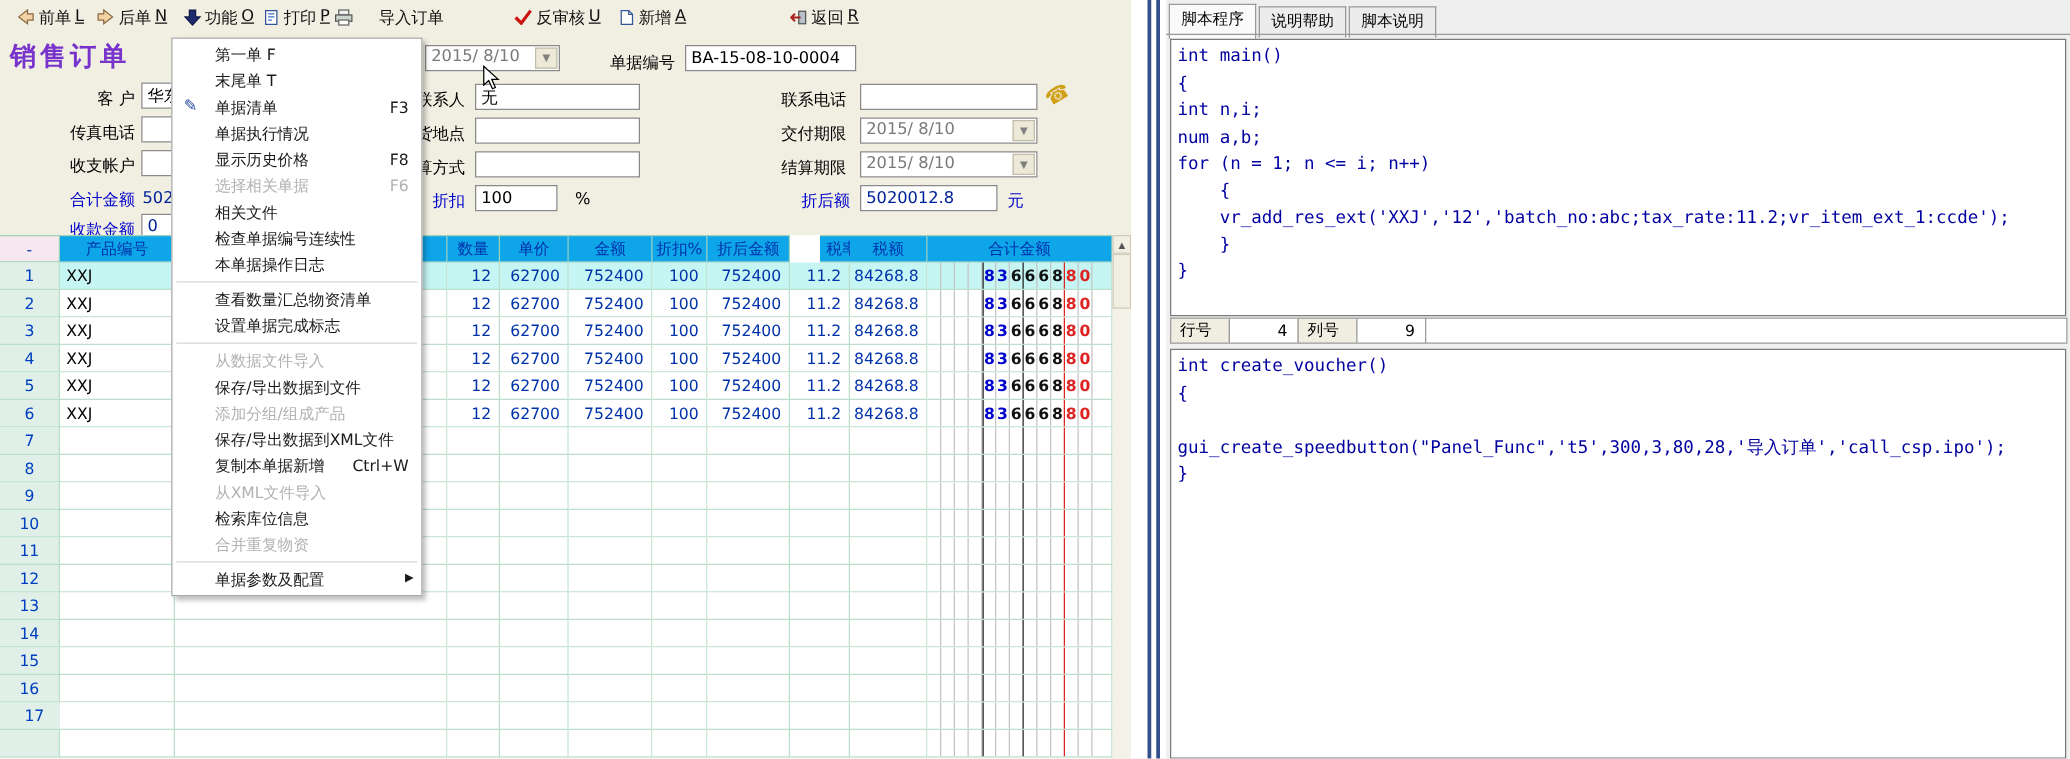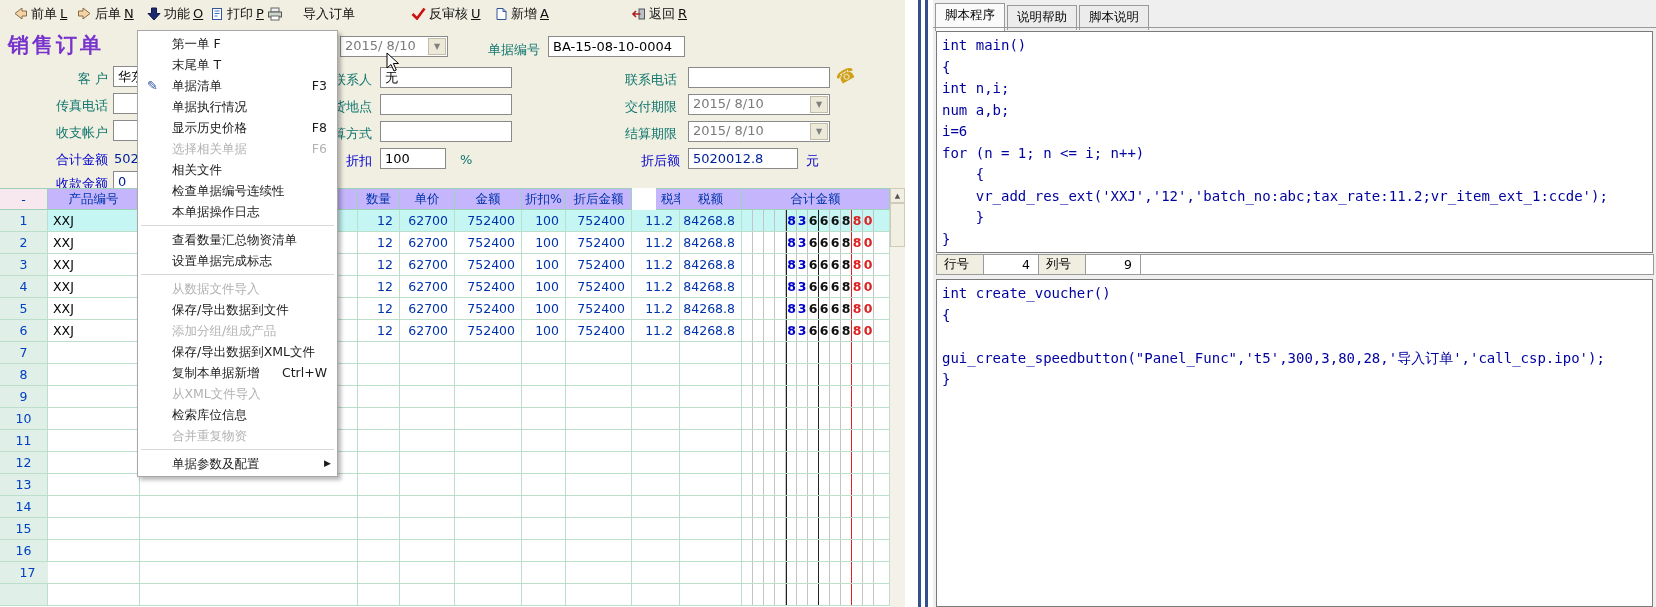--- a/index.html
+++ b/index.html
@@ -7,33 +7,33 @@
        font-family:"DejaVu Sans","Liberation Sans",sans-serif;cursor:default;}
   
   #left{position:absolute;left:0;top:0;width:905px;height:607px;background:#f1efe2;}
   #toolbar{position:absolute;left:0;top:0;width:905px;height:28px;}
   .tb-btn{position:absolute;top:3px;height:21px;display:flex;align-items:center;gap:3px;
           font-size:13px;color:#111;padding:0 3px;white-space:nowrap;}
   .tb-key{text-decoration:underline;}
   .tb-ic svg{display:block;}
   #page-title{position:absolute;left:8px;top:31px;font-size:21px;font-weight:bold;
               color:#7733cc;letter-spacing:3px;}
-  .lab{position:absolute;font-size:13px;color:#0f766e;white-space:nowrap;}
+  .lab{position:absolute;font-size:13px;color:#000000;white-space:nowrap;}
   .lab.blue{color:#0000cc;}
   .lab.navy{color:#002299;}
   .ibox{position:absolute;background:#fff;border:1px solid #8a8a8a;font-size:13px;
         padding:1px 4px;box-sizing:border-box;color:#000;font-family:"DejaVu Sans",sans-serif;}
   input.ibox{outline:none;}
   .combo .cval{color:#7a7a7a;}
   .dd{position:absolute;right:1px;top:1px;bottom:1px;width:16px;background:#ece9d8;
       border:1px solid #c2bda8;color:#808080;font-size:8px;display:flex;align-items:center;
       justify-content:center;}
   
   #grid{position:absolute;left:0;top:188px;width:890px;height:419px;background:#fff;}
-  .gh{position:absolute;top:0;height:22px;background:#c4b5fd;color:#0033aa;font-size:12.5px;
+  .gh{position:absolute;top:0;height:22px;background:#0ea5e9;color:#0033aa;font-size:12.5px;
       display:flex;align-items:center;justify-content:center;box-sizing:border-box;
       border-right:1px solid #9ed1ba;border-bottom:1px solid #9ed1ba;border-top:1px solid #9ed1ba;}
   .gh.first{background:#f7e8ef;}
   .g-row{position:absolute;left:0;width:890px;height:22px;}
   .gc{position:absolute;top:0;height:22px;box-sizing:border-box;font-size:12.5px;
       display:flex;align-items:center;background:#fff;color:#0033aa;
       border-right:1px solid #bcdfcb;border-bottom:1px solid #bcdfcb;}
   .gc.rn{background:#e0f0e8;color:#0040c0;justify-content:center;}
   .gc.code{color:#000;padding-left:5px;}
   .gc.numr{justify-content:flex-end;padding-right:6px;}
@@ -737,21 +737,20 @@
   </div>
 
   <div id="rpanel">
     <div id="tabs"><div class="tab active">脚本程序</div><div class="tab">说明帮助</div><div class="tab">脚本说明</div></div>
     <div id="tabline"></div>
     <div id="code1" class="codebox">
         <div class="cl">int main()</div>
         <div class="cl">{</div>
         <div class="cl">int n,i;</div>
         <div class="cl">num a,b;</div>
-        <div class="cl">i=6</div>
         <div class="cl">for (n = 1; n &lt;= i; n++)</div>
         <div class="cl">    {</div>
         <div class="cl">    vr_add_res_ext('XXJ','12','batch_no:abc;tax_rate:11.2;vr_item_ext_1:ccde');</div>
         <div class="cl">    }</div>
         <div class="cl">}</div>
       </div>
     <div id="status">
       <div class="sp splab">行号</div>
       <div class="sp spval">4</div>
       <div class="sp splab">列号</div>

